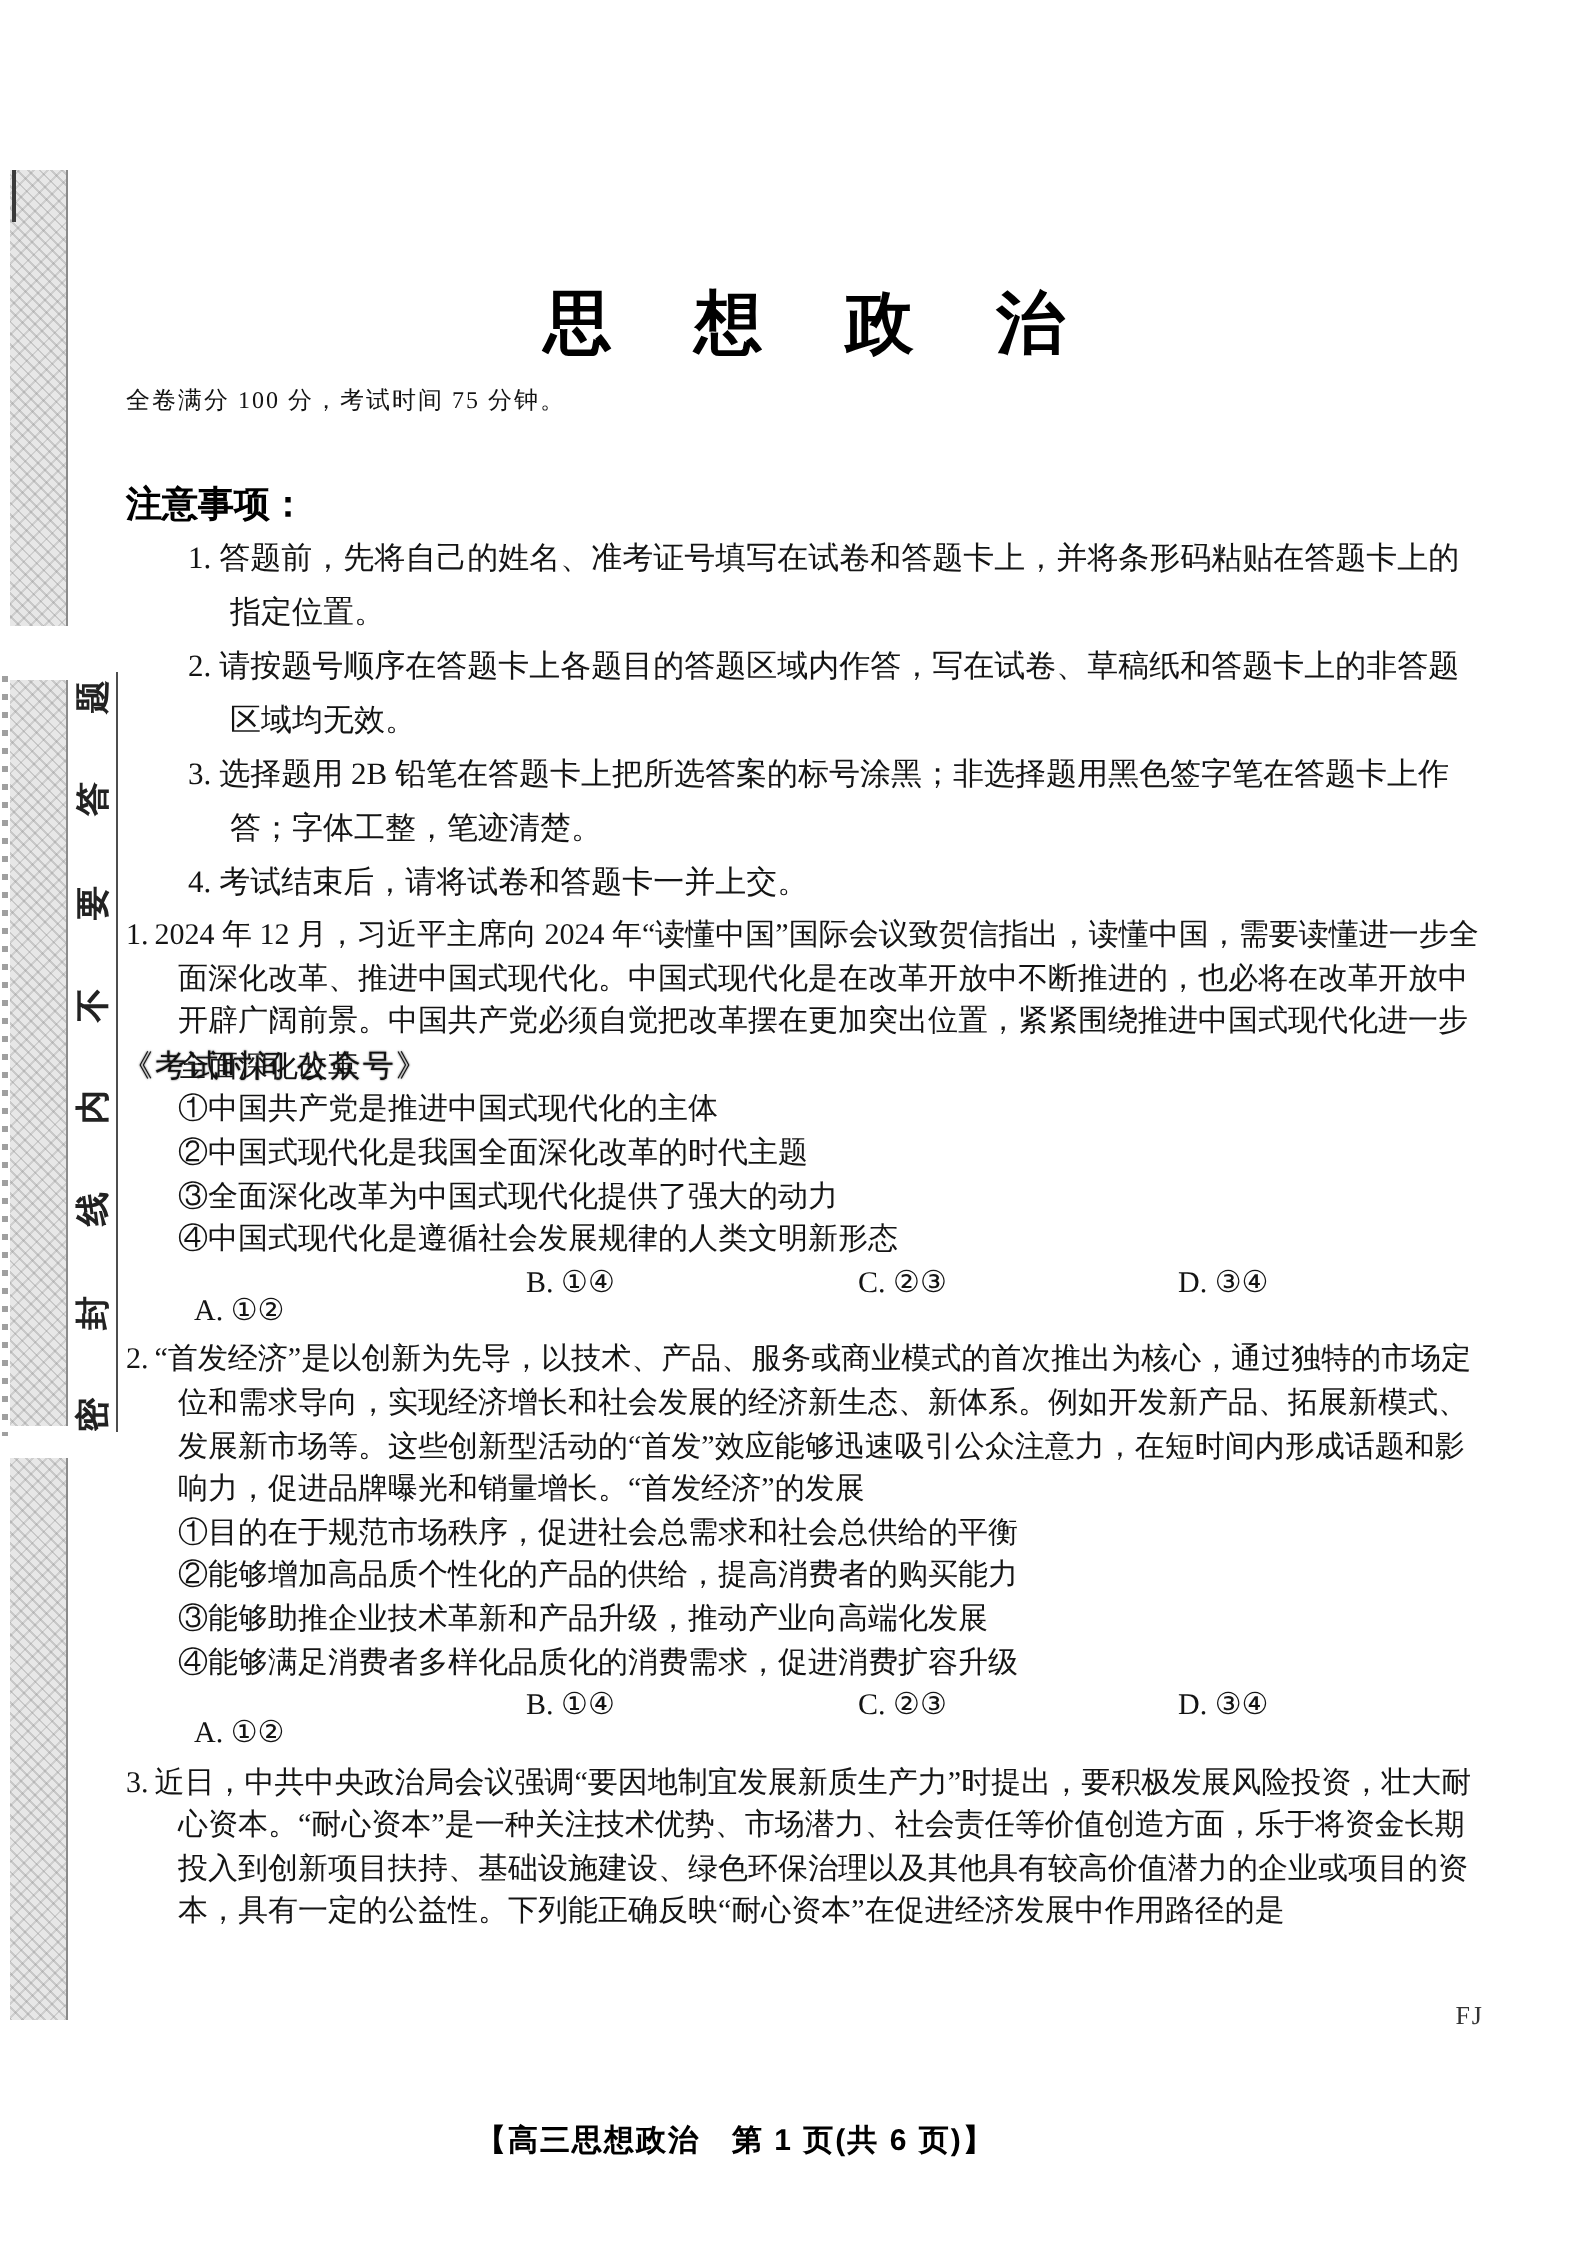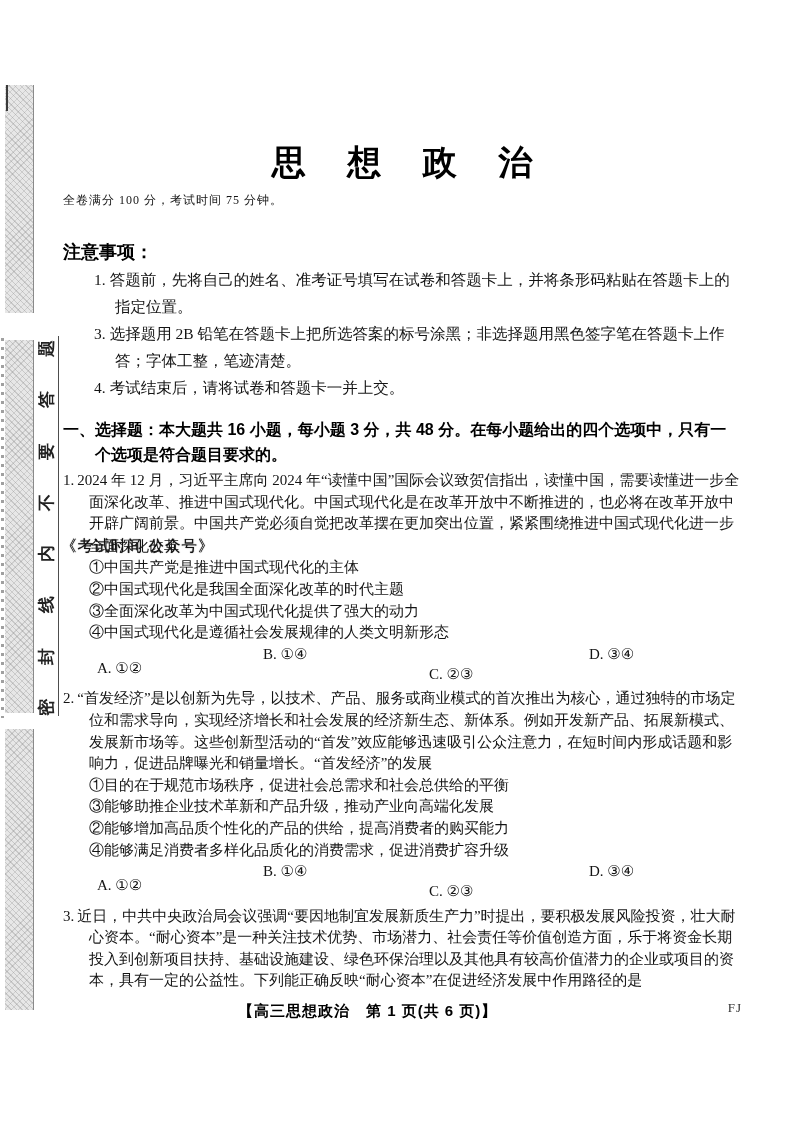--- a/index.html
+++ b/index.html
@@ -72,32 +72,32 @@
     padding-left:32px; text-indent:-32px;
   }
 
   .question { margin-top:3px; font-size:15px; line-height:21.6px; }
   .stem { padding-left:26px; text-indent:-26px; }
   .stem .num { margin-right:3px; }
   .statement { padding-left:26px; }
   .options { display:flex; padding-left:34px; }
   .options .opt-a { width:166px;margin-top:14px; }
   .options .opt-b { width:166px; }
-  .options .opt-c { width:160px;margin-top:20px; }
+  .options .opt-c { width:160px; }
   .options .opt-d { flex:1; }
 
   .wm {
     position:relative; left:-118px;
     font-size:15.5px; color:#101010; letter-spacing:1px;
     text-shadow:0 0 1px #333;
   }
 
   
   .footer-center {
-    position:absolute; left:238px; top:1002px;
+    position:absolute; left:238px; top:1061px;
     font-family:"Liberation Sans", sans-serif;
     font-weight:bold; font-size:15px; color:#000; letter-spacing:1px;
   }
   .footer-right {
     position:absolute; right:52px; top:1000px;
     font-size:13px; color:#333; letter-spacing:1px;
   }
 </style>
 </head>
 <body>
@@ -126,28 +126,30 @@
 
     <div class="title">思 想 政 治</div>
     <div class="subtitle">全卷满分 100 分，考试时间 75 分钟。</div>
 
     <div class="notice">
       <div class="notice-heading">注意事项：</div>
       <div class="notice-item">
         <span class="num">1.</span><span>答题前，先将自己的姓名、准考证号填写在试卷和答题卡上，并将条形码粘贴在答题卡上的指定位置。</span>
       </div>
       <div class="notice-item">
+        <span class="num">2.</span><span>请按题号顺序在答题卡上各题目的答题区域内作答，写在试卷、草稿纸和答题卡上的非答题区域均无效。</span>
+      </div>
+      <div class="notice-item">
         <span class="num">3.</span><span>选择题用 2B 铅笔在答题卡上把所选答案的标号涂黑；非选择题用黑色签字笔在答题卡上作答；字体工整，笔迹清楚。</span>
       </div>
       <div class="notice-item">
         <span class="num">4.</span><span>考试结束后，请将试卷和答题卡一并上交。</span>
       </div>
     </div>
 
-    <div class="section-heading">一、选择题：本大题共 16 小题，每小题 3 分，共 48 分。在每小题给出的四个选项中，只有一个选项是符合题目要求的。</div>
 
     <div class="question">
       <div class="stem">
         <span class="num">1.</span><span>2024 年 12 月，习近平主席向 2024 年“读懂中国”国际会议致贺信指出，读懂中国，需要读懂进一步全面深化改革、推进中国式现代化。中国式现代化是在改革开放中不断推进的，也必将在改革开放中开辟广阔前景。中国共产党必须自觉把改革摆在更加突出位置，紧紧围绕推进中国式现代化进一步全面深化改革</span><span class="wm">《考试时间 公众号》</span>
       </div>
       <div class="statement">①中国共产党是推进中国式现代化的主体</div>
       <div class="statement">②中国式现代化是我国全面深化改革的时代主题</div>
       <div class="statement">③全面深化改革为中国式现代化提供了强大的动力</div>
       <div class="statement">④中国式现代化是遵循社会发展规律的人类文明新形态</div>
       <div class="options">
@@ -156,22 +158,22 @@
         <span class="opt-c">C. ②③</span>
         <span class="opt-d">D. ③④</span>
       </div>
     </div>
 
     <div class="question">
       <div class="stem">
         <span class="num">2.</span><span>“首发经济”是以创新为先导，以技术、产品、服务或商业模式的首次推出为核心，通过独特的市场定位和需求导向，实现经济增长和社会发展的经济新生态、新体系。例如开发新产品、拓展新模式、发展新市场等。这些创新型活动的“首发”效应能够迅速吸引公众注意力，在短时间内形成话题和影响力，促进品牌曝光和销量增长。“首发经济”的发展</span>
       </div>
       <div class="statement">①目的在于规范市场秩序，促进社会总需求和社会总供给的平衡</div>
+      <div class="statement">②能够增加高品质个性化的产品的供给，提高消费者的购买能力</div>
       <div class="statement">③能够助推企业技术革新和产品升级，推动产业向高端化发展</div>
-      <div class="statement">②能够增加高品质个性化的产品的供给，提高消费者的购买能力</div>
       <div class="statement">④能够满足消费者多样化品质化的消费需求，促进消费扩容升级</div>
       <div class="options">
         <span class="opt-a">A. ①②</span>
         <span class="opt-b">B. ①④</span>
         <span class="opt-c">C. ②③</span>
         <span class="opt-d">D. ③④</span>
       </div>
     </div>
 
     <div class="question">

